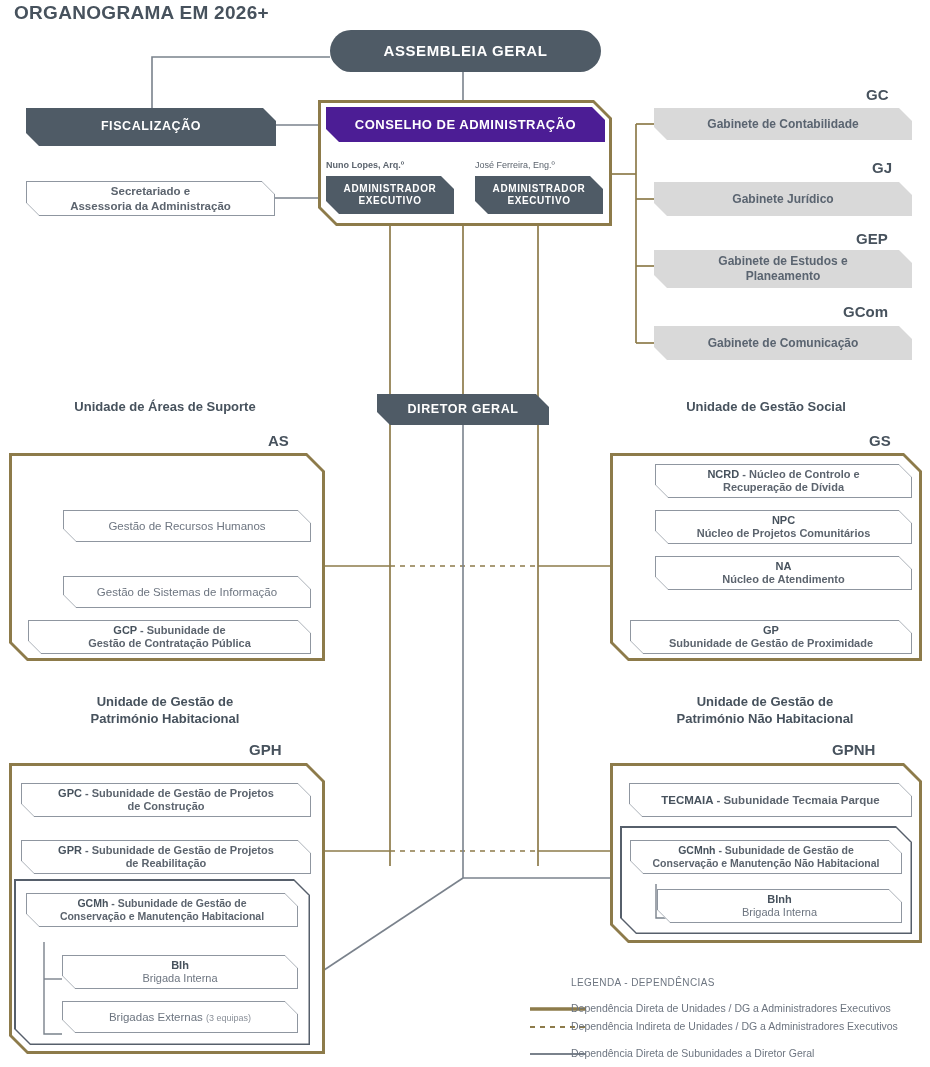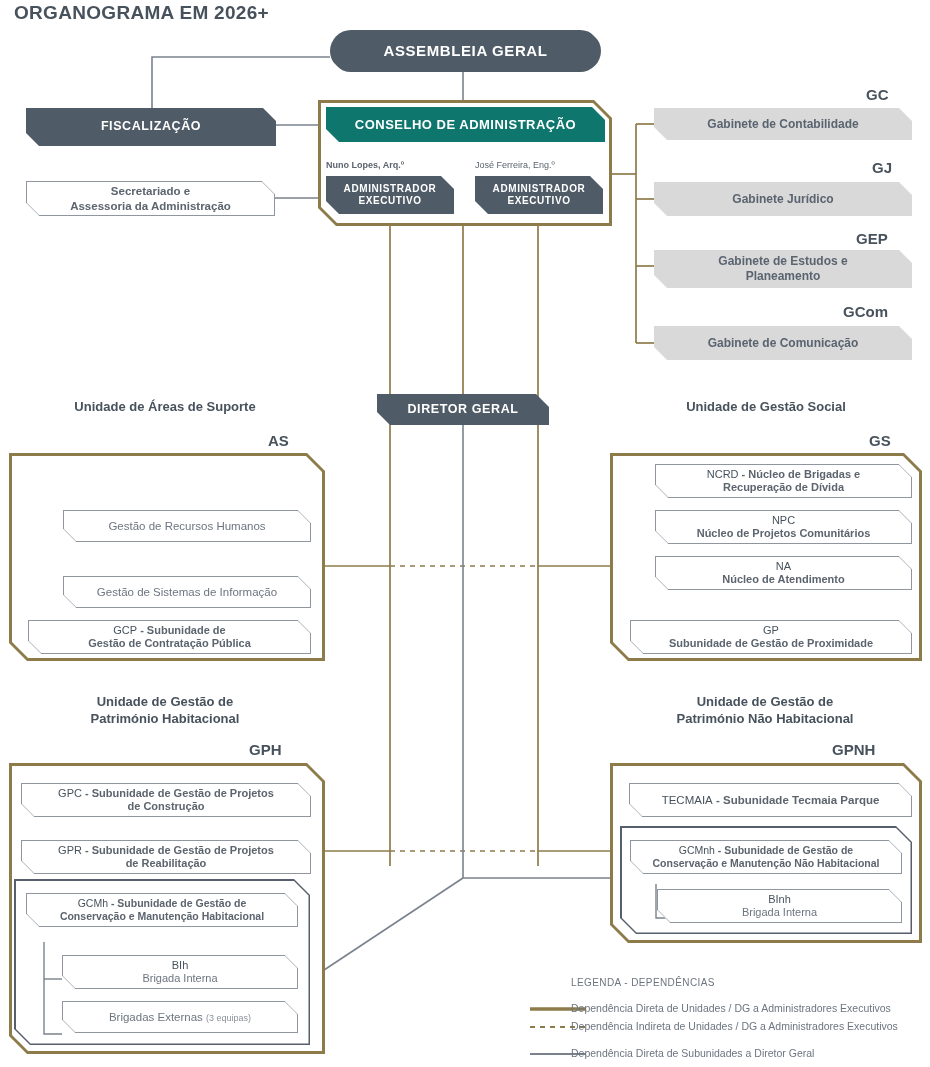--- a/index.html
+++ b/index.html
@@ -24,21 +24,21 @@
     display: flex; align-items: center; justify-content: center;
     text-align: center; line-height: 1.22;
     -webkit-clip-path: polygon(0 0, calc(100% - 13px) 0, 100% 13px, 100% 100%, 13px 100%, 0 calc(100% - 13px));
     clip-path: polygon(0 0, calc(100% - 13px) 0, 100% 13px, 100% 100%, 13px 100%, 0 calc(100% - 13px));
   }
   .dark {
     background: #4f5b66; color: #ffffff;
     font-weight: bold; letter-spacing: .6px;
   }
   .gold-fill {
-    background: #0f766e; color: #ffffff;
+    background: #4c1d95; color: #ffffff;
     font-weight: bold; letter-spacing: .5px;
   }
   .gray-fill {
     background: #d9d9d9; color: #5a6470;
     font-weight: bold;
   }
   
   .white {
     background: #ffffff; color: #6d7580;
   }
@@ -52,21 +52,21 @@
   .white::after {
     content: ""; position: absolute; left:1px; top:1px; right:1px; bottom:1px;
     background: #ffffff;
     -webkit-clip-path: polygon(0 0, calc(100% - 12px) 0, 100% 12px, 100% 100%, 12px 100%, 0 calc(100% - 12px));
     clip-path: polygon(0 0, calc(100% - 12px) 0, 100% 12px, 100% 100%, 12px 100%, 0 calc(100% - 12px));
     z-index: 0;
   }
   .white > span { position: relative; z-index: 1; }
   .gray-fill > span, .dark > span, .gold-fill > span { position: relative; z-index:1; }
 
-  b.code { font-weight: normal; color: #47525d; }
+  b.code { font-weight: bold; color: #47525d; }
   .small-note { font-size: 9px; color: #8a9099; font-weight: normal; }
 
   
   .unit {
     position: absolute;
     background: #8d7b4a;
     -webkit-clip-path: polygon(0 0, calc(100% - 18px) 0, 100% 18px, 100% 100%, 18px 100%, 0 calc(100% - 18px));
     clip-path: polygon(0 0, calc(100% - 18px) 0, 100% 18px, 100% 100%, 18px 100%, 0 calc(100% - 18px));
   }
   .unit::after {
@@ -248,21 +248,21 @@
       <span>Gestão de Contratação Pública</span>
     </span>
   </div>
 
   <div class="unit-label" style="left:620px; top:399px; width:292px;">Unidade de Gestão Social</div>
   <div class="unit-code" style="left:869px; top:432px;">GS</div>
   <div class="unit" style="left:610px; top:453px; width:312px; height:208px;"></div>
 
   <div class="nbox white" style="left:655px; top:464px; width:257px; height:34px; font-size:11px; font-weight:bold; color:#5c646e;">
     <span class="boxtext">
-      <b class="code">NCRD</b><span> - Núcleo de Brigadas e</span><br>
+      <b class="code">NCRD</b><span> - Núcleo de Controlo e</span><br>
       <span>Recuperação de Dívida</span>
     </span>
   </div>
   <div class="nbox white" style="left:655px; top:510px; width:257px; height:34px; font-size:11px; font-weight:bold; color:#5c646e;">
     <span class="boxtext">
       <b class="code">NPC</b><br>
       <span>Núcleo de Projetos Comunitários</span>
     </span>
   </div>
   <div class="nbox white" style="left:655px; top:556px; width:257px; height:34px; font-size:11px; font-weight:bold; color:#5c646e;">

